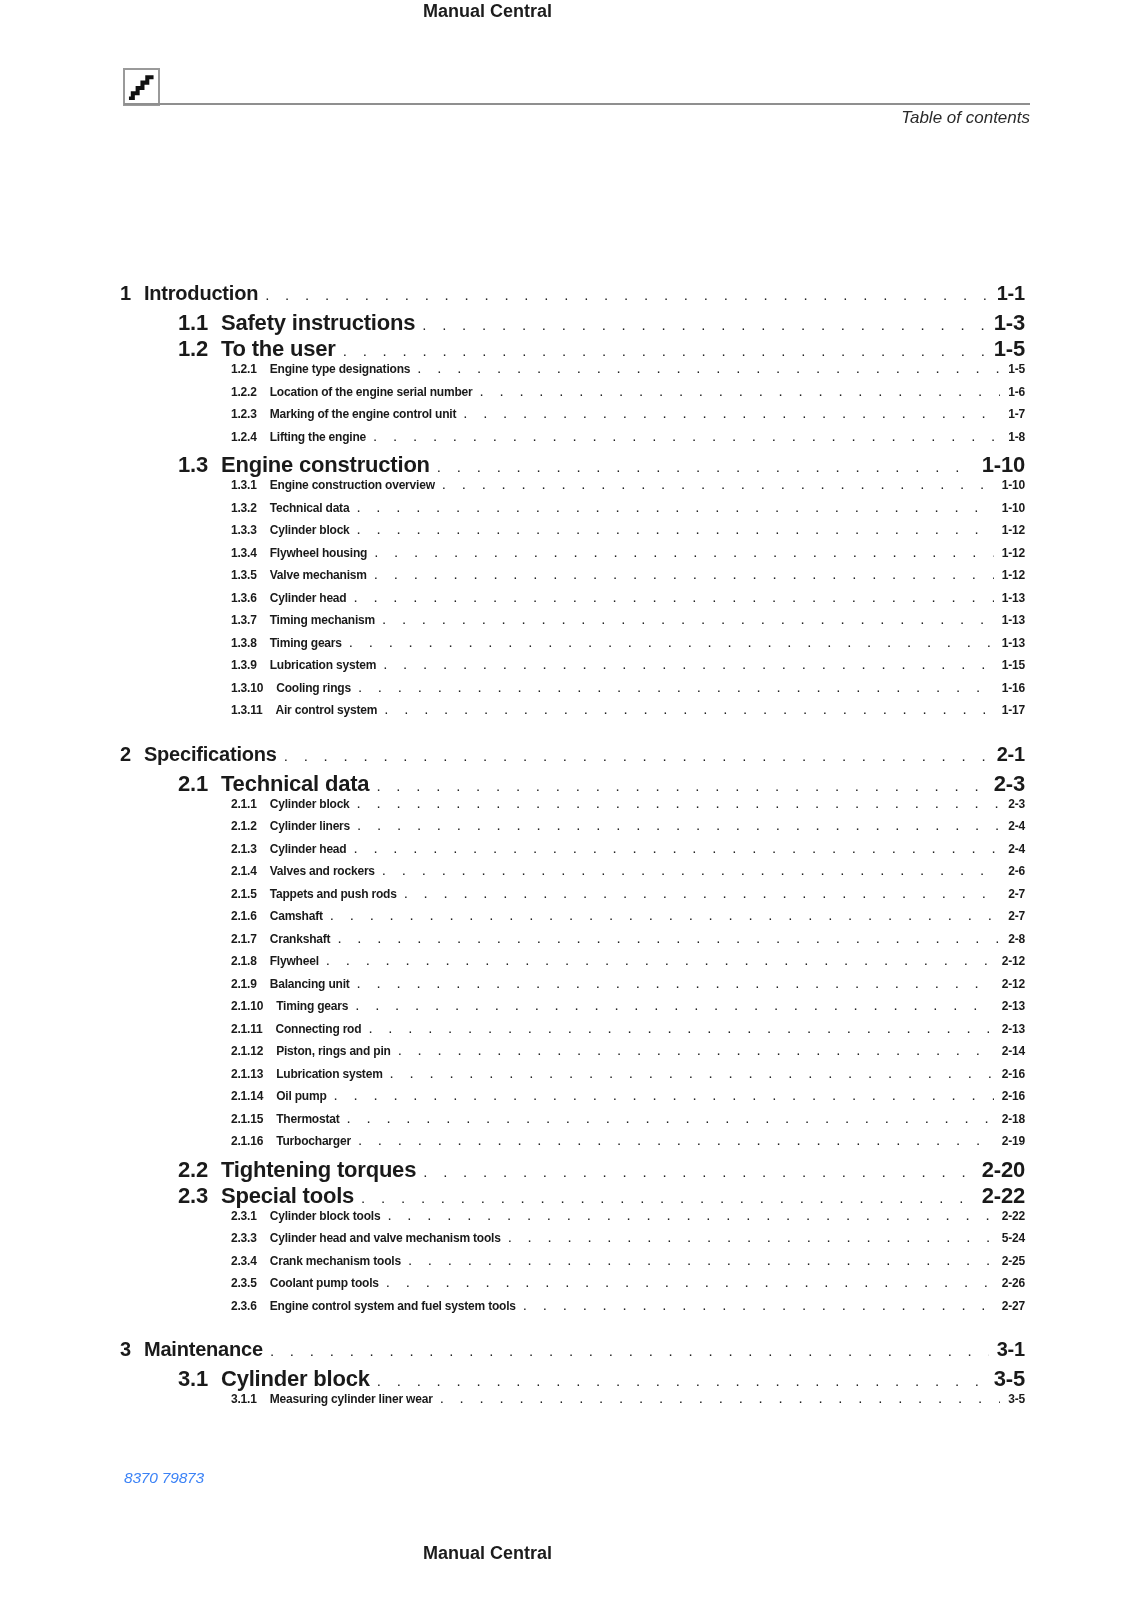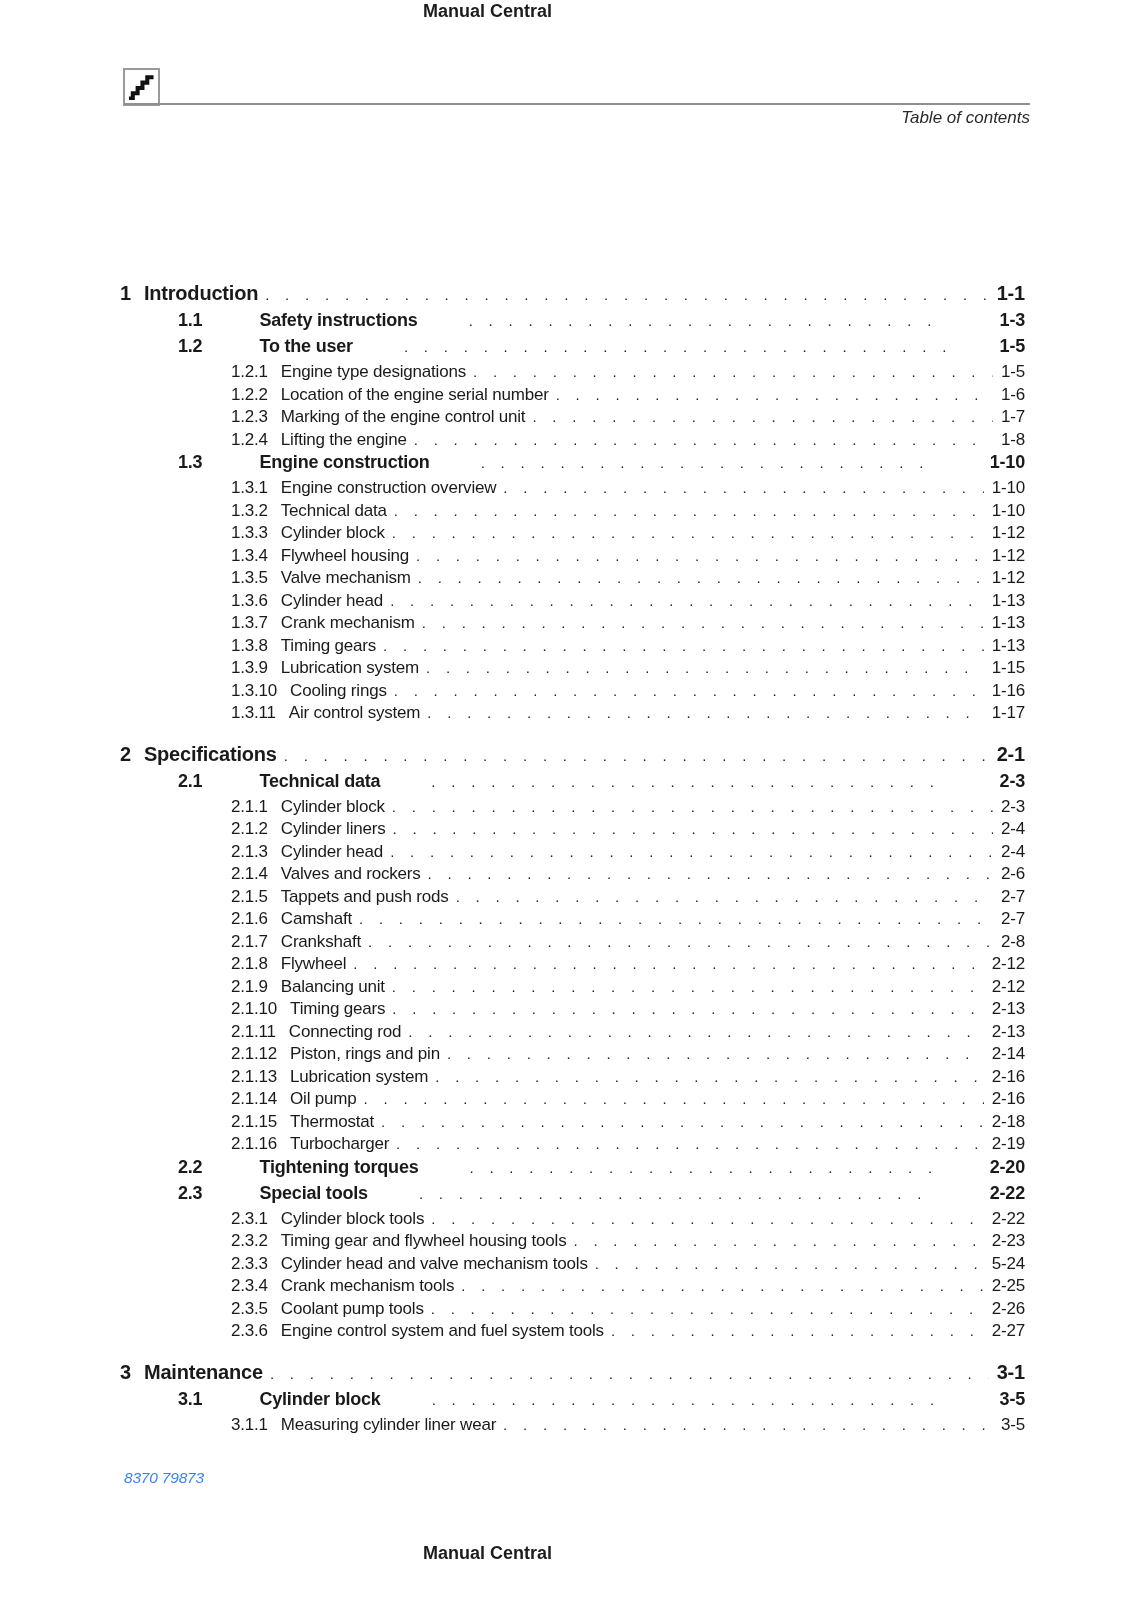--- a/index.html
+++ b/index.html
@@ -38,22 +38,22 @@
 
   .toc {
     position: absolute; top: 257px; left: 120px; right: 105px;
   }
   .row {
     display: flex; align-items: baseline;
     white-space: nowrap;
   }
   .row.l1 { height: 28px; font-size: 20px; font-weight: 700; margin-top: 17px; }
   .toc .row.l1:first-child { margin-top: 0; }
-  .row.l2 { height: 26px; font-size: 18px; font-weight: 700; padding-left: 58px; gap: 44px; }
-  .row.l3 { height: 22.5px; font-size: 17px; font-weight: 400; padding-left: 111px; }
+  .row.l2 { height: 26px; font-size: 22px; font-weight: 700; padding-left: 58px; }
+  .row.l3 { height: 22.5px; font-size: 12px; font-weight: 700; padding-left: 111px; }
   .num { margin-right: 13px; letter-spacing: -0.2px; }
   .title { letter-spacing: -0.2px; margin-top: 25px; }
   .leader {
     flex: 1 1 auto; overflow: hidden; height: 20px;
     margin: 0 8px 0 7px;
     font-size: 15px; font-weight: 400; letter-spacing: 5.8px;
     color: #232323;
   }
   .leader::after {
     content: ". . . . . . . . . . . . . . . . . . . . . . . . . . . . . . . . . . . . . . . . . . . . . . . . . . . . . . . . . . . . . . . . . . . . . . . . . . . . . . . .";
@@ -160,21 +160,21 @@
       <span class="pg">1-12</span>
     </div>
     <div class="row l3">
       <span class="num">1.3.6</span>
       <span class="title">Cylinder head</span>
       <span class="leader"></span>
       <span class="pg">1-13</span>
     </div>
     <div class="row l3">
       <span class="num">1.3.7</span>
-      <span class="title">Crank mechanism</span>
+      <span class="title">Timing mechanism</span>
       <span class="leader"></span>
       <span class="pg">1-13</span>
     </div>
     <div class="row l3">
       <span class="num">1.3.8</span>
       <span class="title">Timing gears</span>
       <span class="leader"></span>
       <span class="pg">1-13</span>
     </div>
     <div class="row l3">
@@ -315,26 +315,20 @@
       <span class="leader"></span>
       <span class="pg">2-22</span>
     </div>
     <div class="row l3">
       <span class="num">2.3.1</span>
       <span class="title">Cylinder block tools</span>
       <span class="leader"></span>
       <span class="pg">2-22</span>
     </div>
     <div class="row l3">
-      <span class="num">2.3.2</span>
-      <span class="title">Timing gear and flywheel housing tools</span>
-      <span class="leader"></span>
-      <span class="pg">2-23</span>
-    </div>
-    <div class="row l3">
       <span class="num">2.3.3</span>
       <span class="title">Cylinder head and valve mechanism tools</span>
       <span class="leader"></span>
       <span class="pg">5-24</span>
     </div>
     <div class="row l3">
       <span class="num">2.3.4</span>
       <span class="title">Crank mechanism tools</span>
       <span class="leader"></span>
       <span class="pg">2-25</span>

